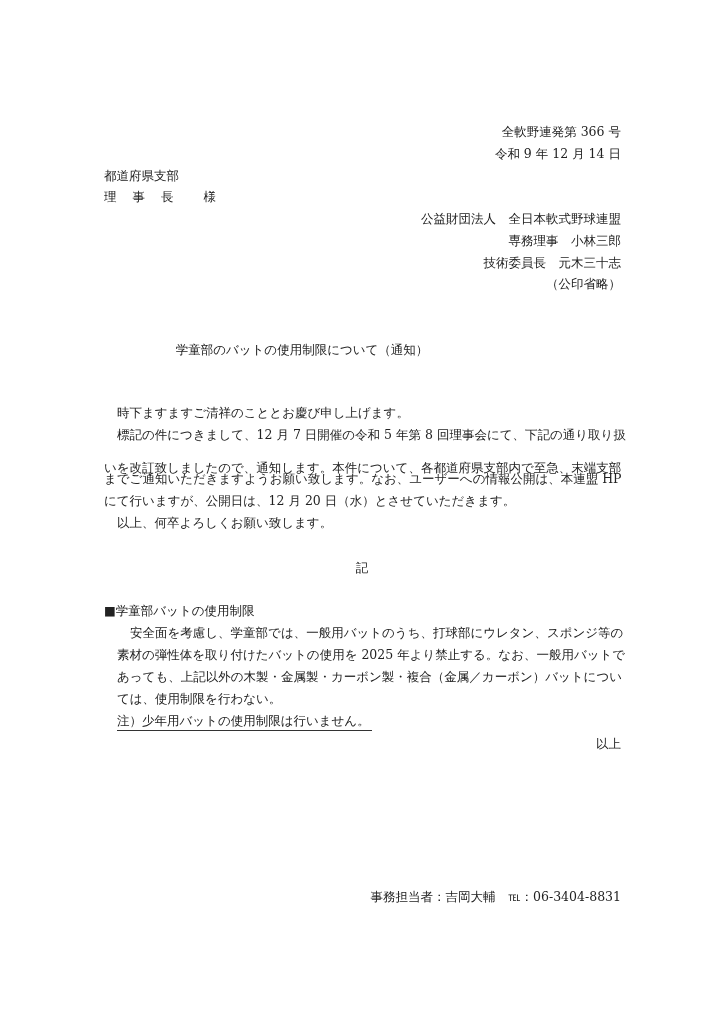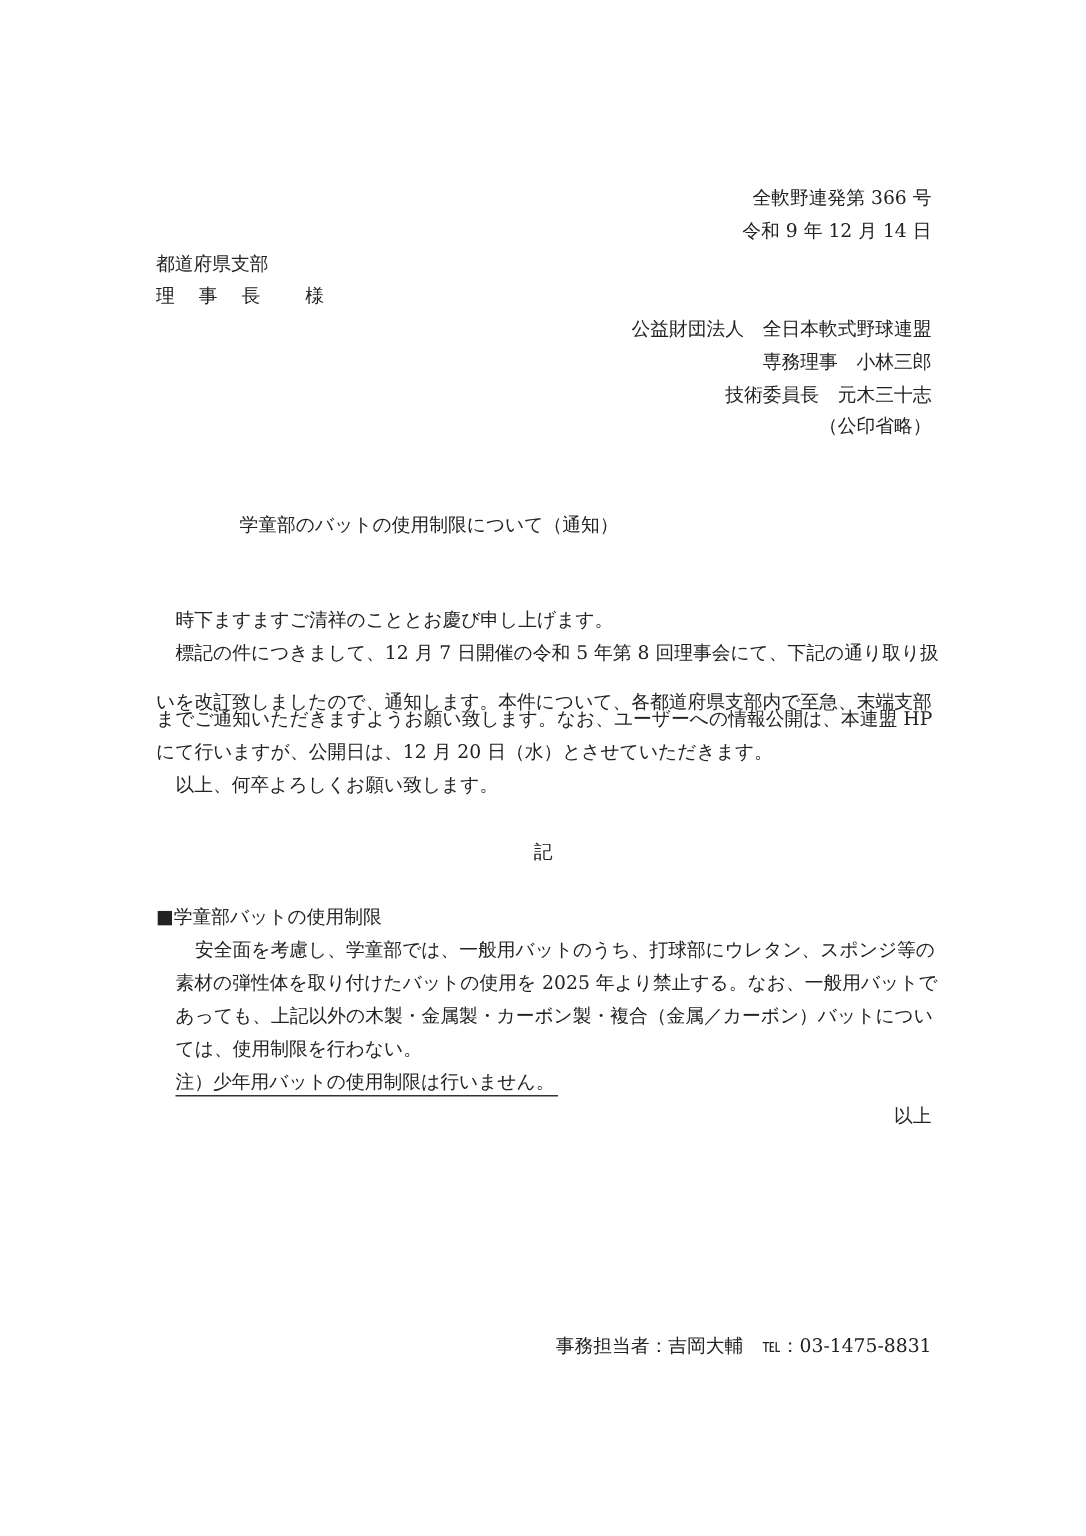--- a/index.html
+++ b/index.html
@@ -23,33 +23,33 @@
   <div class="line" style="left:104px; top:189px;">
     <span class="spaced">理 事 長</span>
     <span style="margin-left:20px;">様</span>
   </div>
 
   <div class="line" style="right:103px; top:211px;">公益財団法人　全日本軟式野球連盟</div>
   <div class="line" style="right:103px; top:233px;">専務理事　小林三郎</div>
   <div class="line" style="right:103px; top:255px;">技術委員長　元木三十志</div>
   <div class="line" style="right:103px; top:276px;">（公印省略）</div>
 
-  <div class="line" style="left:0; width:572px; text-align:center; top:342px;">学童部のバットの使用制限について（通知）</div>
+  <div class="line" style="left:16px; width:572px; text-align:center; top:342px;">学童部のバットの使用制限について（通知）</div>
 
   <div class="line" style="left:117px; top:405px;">時下ますますご清祥のこととお慶び申し上げます。</div>
   <div class="line" style="left:117px; top:427px;">標記の件につきまして、12 月 7 日開催の令和 5 年第 8 回理事会にて、下記の通り取り扱</div>
   <div class="line" style="left:104px; top:460px;">いを改訂致しましたので、通知します。本件について、各都道府県支部内で至急、末端支部</div>
   <div class="line" style="left:104px; top:471px;">までご通知いただきますようお願い致します。なお、ユーザーへの情報公開は、本連盟 HP</div>
   <div class="line" style="left:104px; top:493px;">にて行いますが、公開日は、12 月 20 日（水）とさせていただきます。</div>
   <div class="line" style="left:117px; top:515px;">以上、何卒よろしくお願い致します。</div>
 
   <div class="line" style="left:0; width:724px; text-align:center; top:560px;">記</div>
 
   <div class="line" style="left:104px; top:603px;">■学童部バットの使用制限</div>
   <div class="line" style="left:130px; top:625px;">安全面を考慮し、学童部では、一般用バットのうち、打球部にウレタン、スポンジ等の</div>
   <div class="line" style="left:117px; top:647px;">素材の弾性体を取り付けたバットの使用を 2025 年より禁止する。なお、一般用バットで</div>
   <div class="line" style="left:117px; top:669px;">あっても、上記以外の木製・金属製・カーボン製・複合（金属／カーボン）バットについ</div>
   <div class="line" style="left:117px; top:691px;">ては、使用制限を行わない。</div>
   <div class="line ul" style="left:117px; top:713px; width:255px;">注）少年用バットの使用制限は行いません。</div>
   <div class="line" style="right:103px; top:736px;">以上</div>
 
-  <div class="line" style="right:103px; top:889px;">事務担当者：吉岡大輔　℡：03-1475-8831</div>
+  <div class="line" style="right:103px; top:889px;">事務担当者：吉岡大輔　℡：06-3404-8831</div>
 </div>
 
 </body></html>

